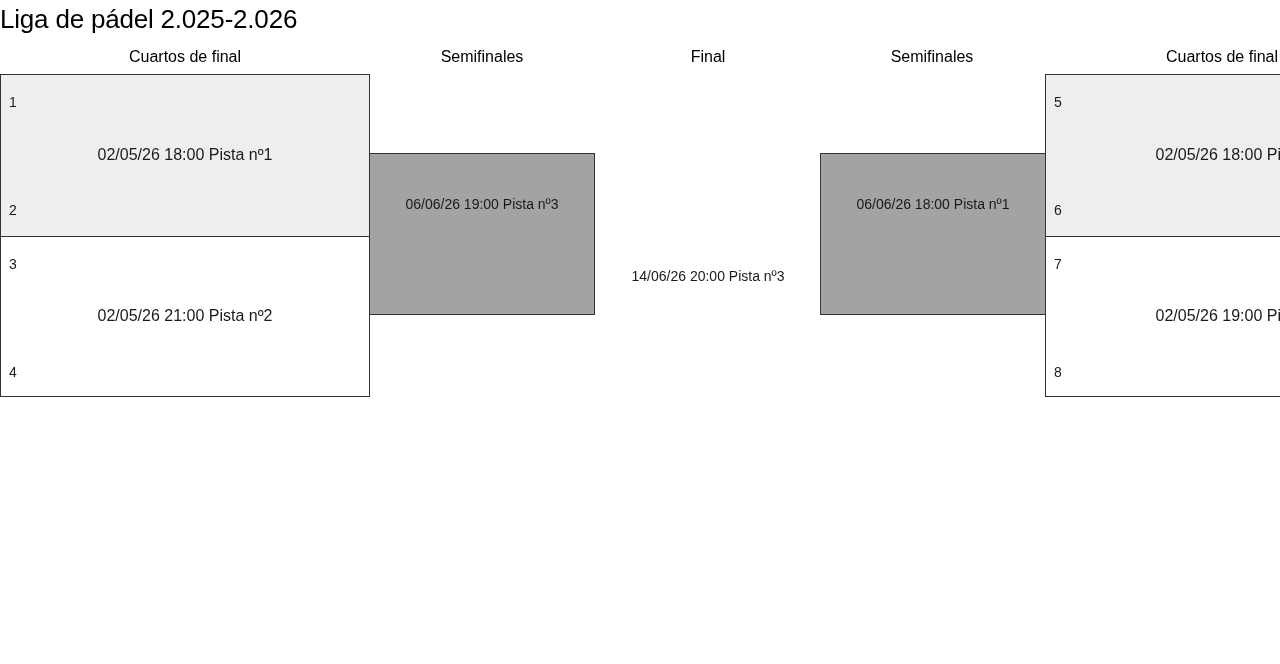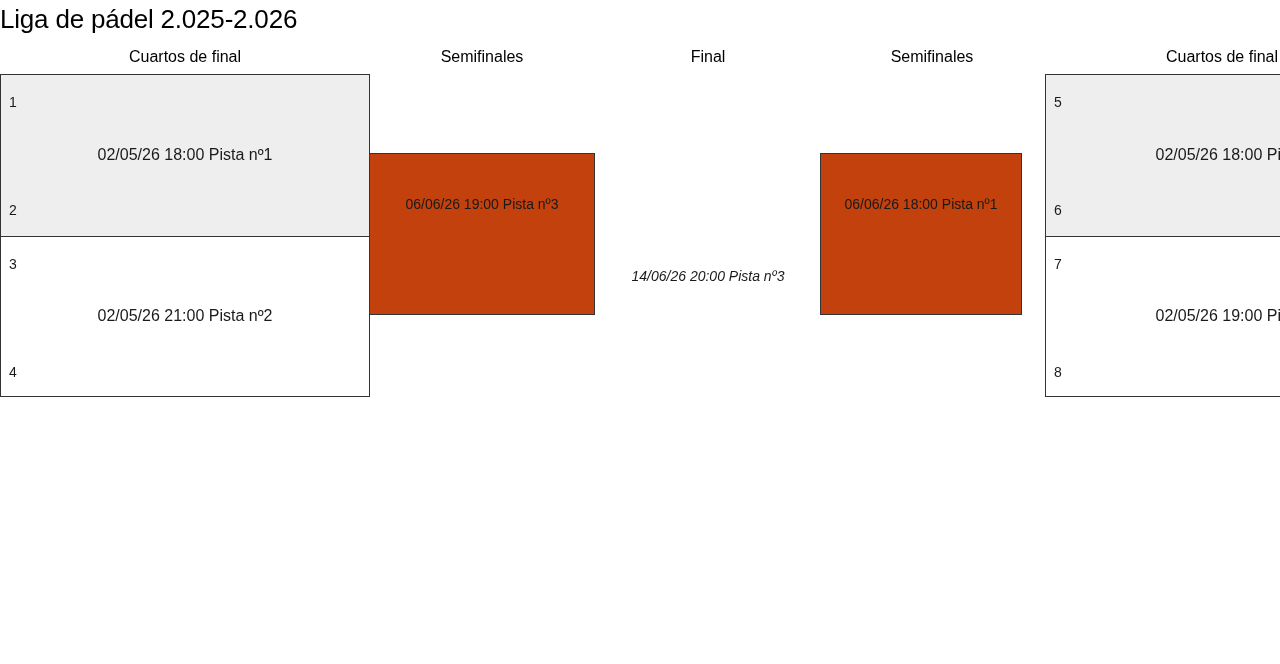--- a/index.html
+++ b/index.html
@@ -93,21 +93,21 @@
     line-height: 18px;
     color: #1a1a1a;
     white-space: nowrap;
   }
   .match-info.pad-left  { padding-left: 26px; }
 
   
   .sf-box {
     position: absolute;
     border: 1px solid #333333;
-    background: #c2410c;
+    background: #a3a3a3;
   }
   .sf-box .sf-text {
     position: absolute;
     left: 0;
     right: 0;
     top: 41px;
     text-align: center;
     font-size: 14px;
     line-height: 18px;
     color: #1a1a1a;
@@ -116,21 +116,20 @@
 
   
   .final-label {
     position: absolute;
     font-size: 14px;
     line-height: 18px;
     color: #1a1a1a;
     white-space: nowrap;
     text-align: right;
     transform: translateX(-50%);
-    font-style: italic;
   }
 </style>
 </head>
 <body>
 
 <div class="title-block">
   <div class="title-line">Liga de pádel 2.025-2.026</div>
 </div>
 
 <div class="bracket">
@@ -155,21 +154,21 @@
       <span class="match-info">02/05/26 21:00 Pista nº2</span>
     </div>
   </div>
 
   <div class="sf-box" style="left:369px; top:107px; width:226px; height:162px;">
     <span class="sf-text">06/06/26 19:00 Pista nº3</span>
   </div>
 
   <div class="final-label" style="left:708px; top:221px;">14/06/26 20:00 Pista nº3</div>
 
-  <div class="sf-box" style="left:820px; top:107px; width:202px; height:162px;">
+  <div class="sf-box" style="left:820px; top:107px; width:226px; height:162px;">
     <span class="sf-text">06/06/26 18:00 Pista nº1</span>
   </div>
 
   <div class="qf-col" style="left:1045px; top:28px; width:370px; height:323px;">
 
     <div class="qf-slot shaded">
       <span class="seed top right-side">5</span>
       <span class="seed bottom right-side">6</span>
       <span class="match-info pad-left">02/05/26 18:00 Pista nº3</span>
     </div>

